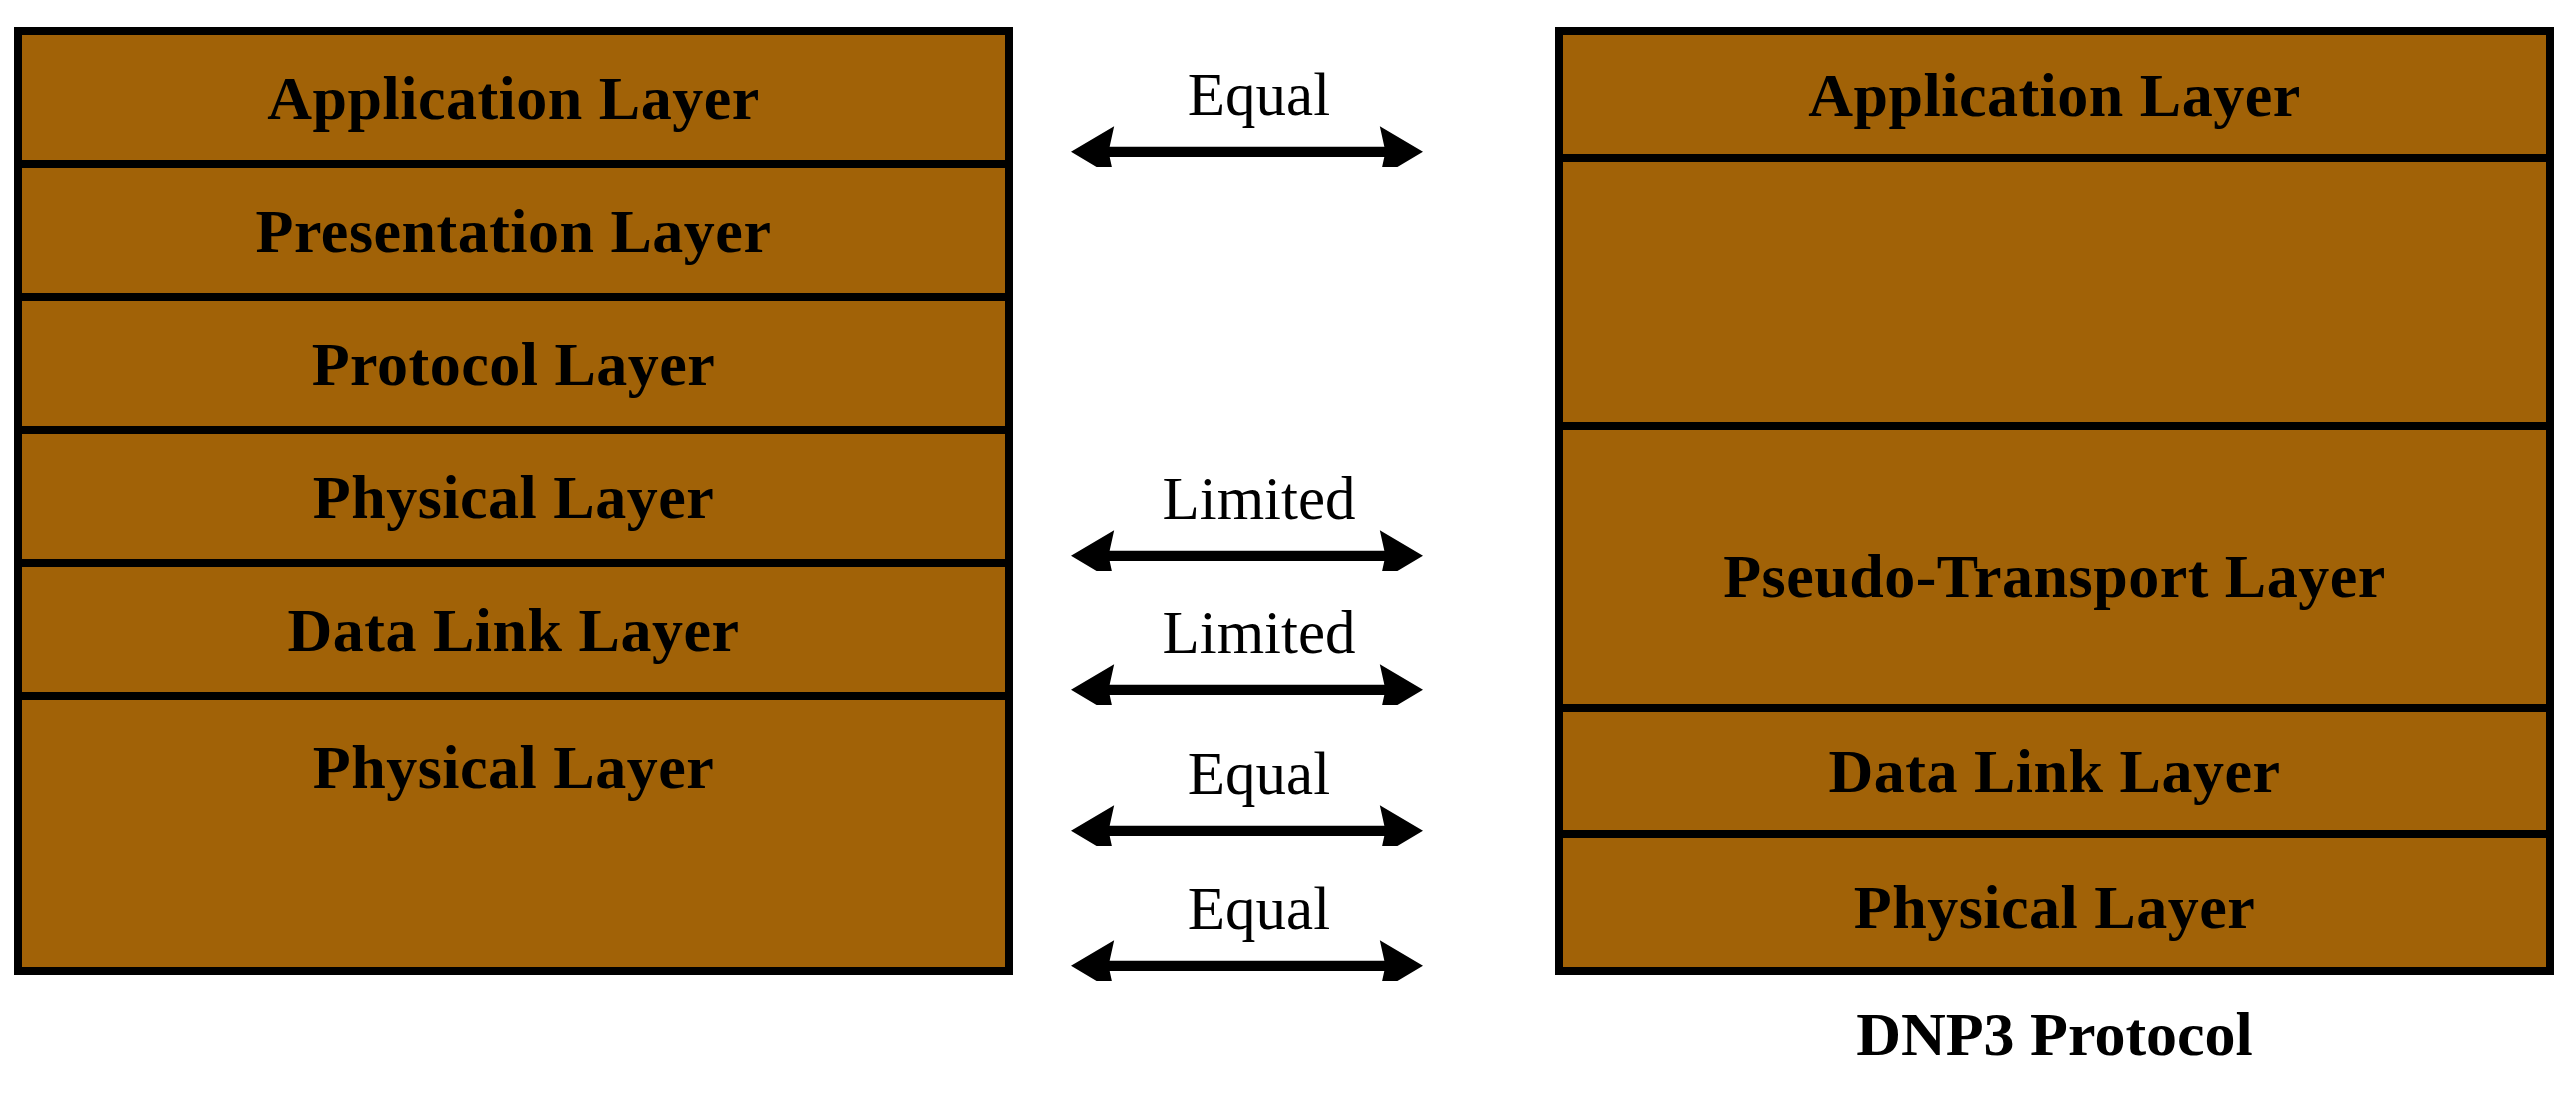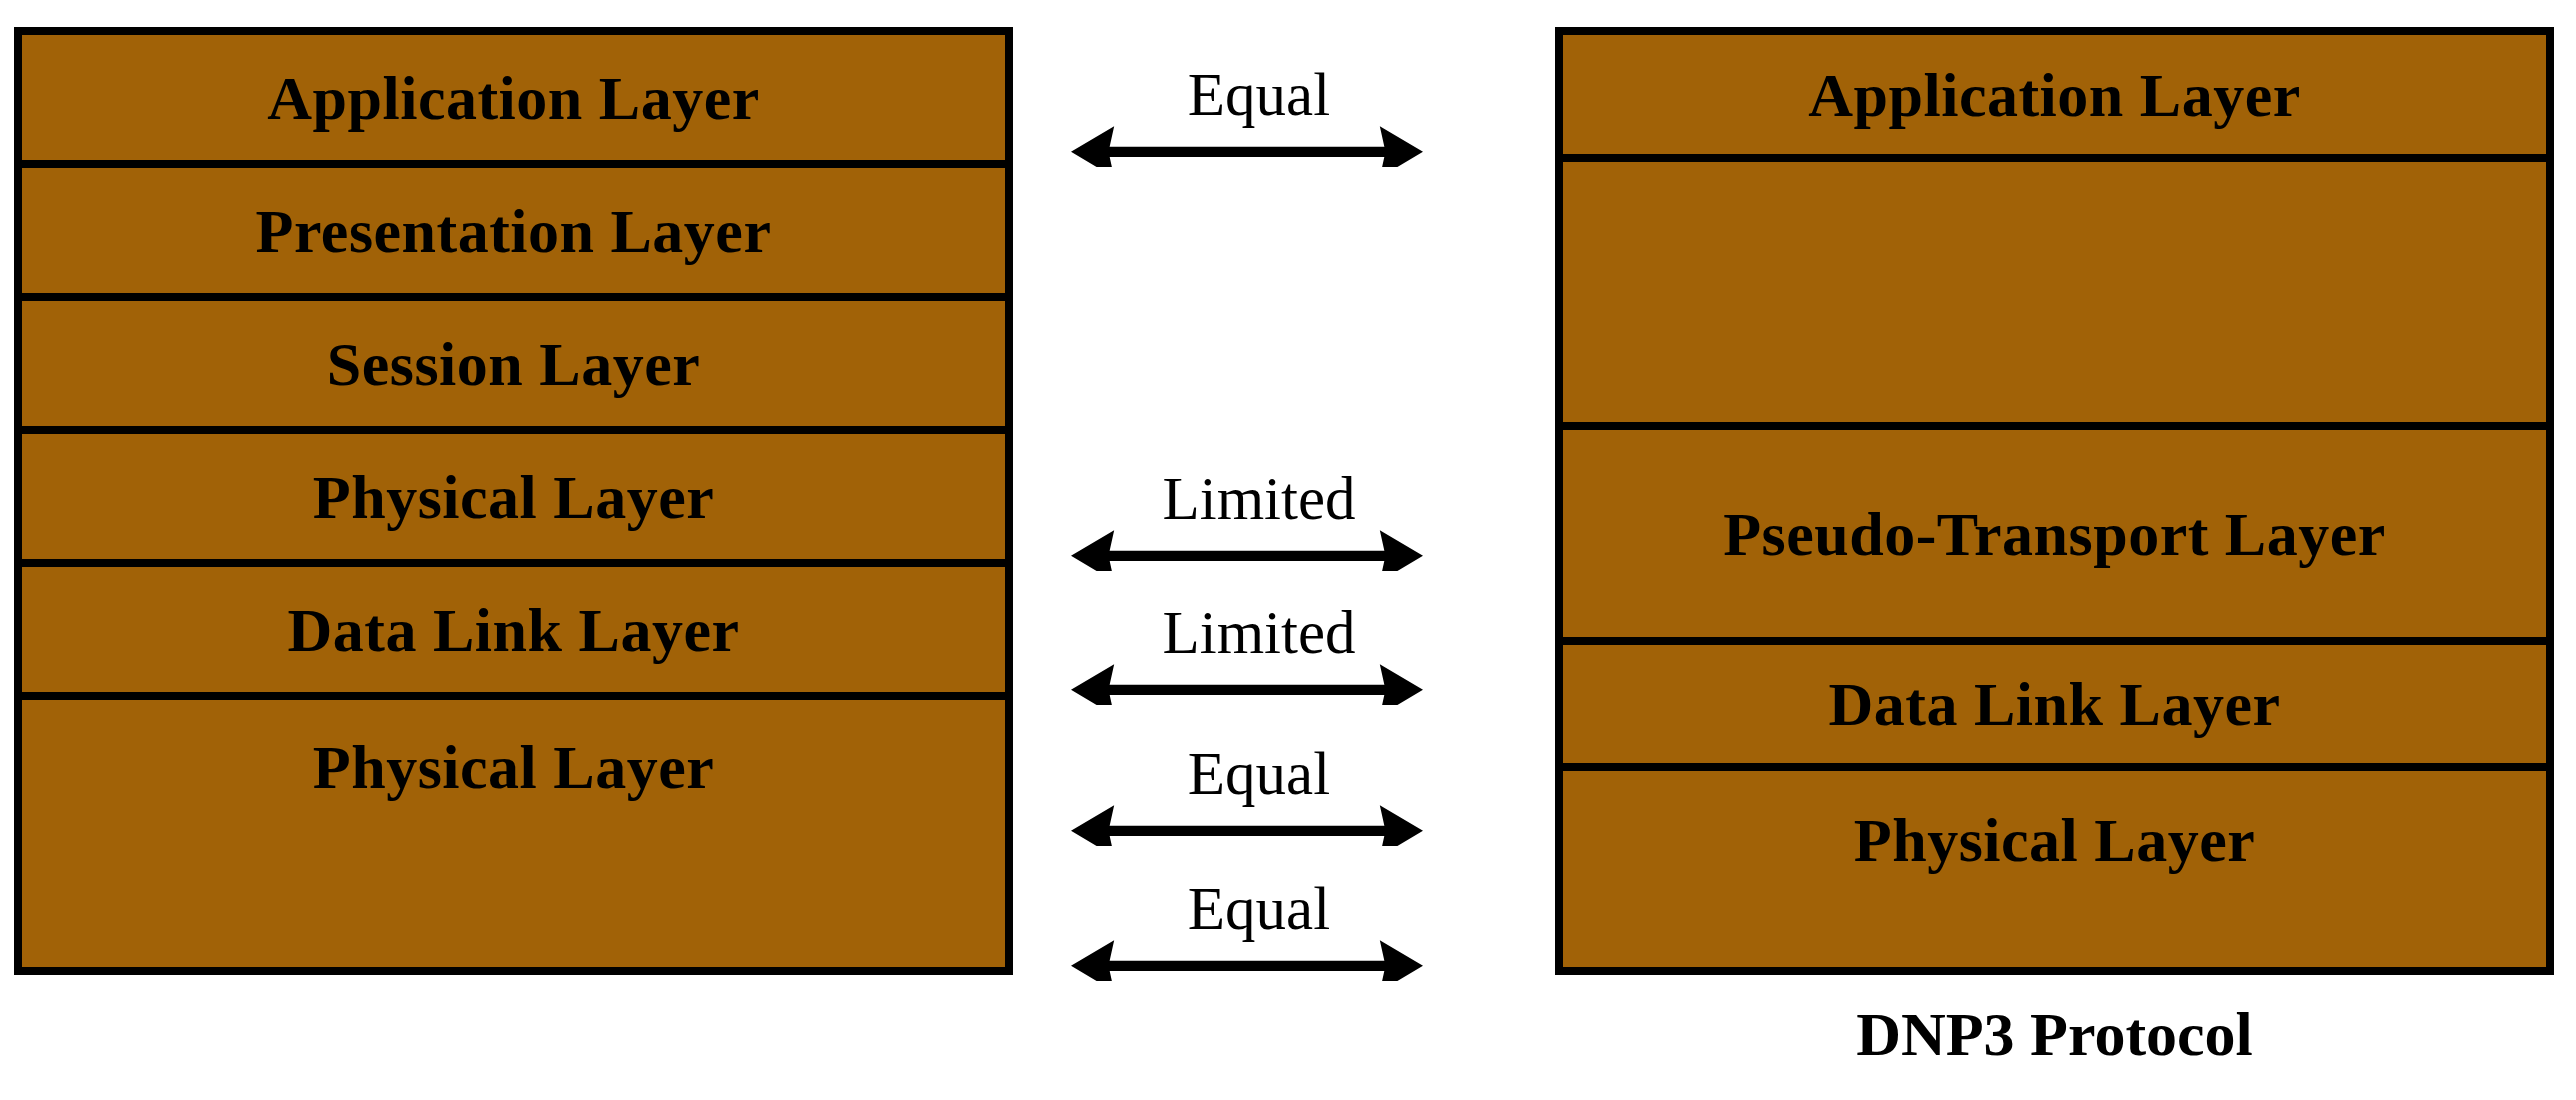--- a/index.html
+++ b/index.html
@@ -45,21 +45,21 @@
     white-space: nowrap;
     letter-spacing: 0.5px;
   }
 
   
   #osi-stack .layer-row { height: 133px; }
 
   
   #dnp3-row-application    { height: 127px; }
   #dnp3-row-blank          { height: 268px; }
-  #dnp3-row-pseudotransport{ height: 215px; }
+  #dnp3-row-pseudotransport{ height: 264px; margin-top: 18px; }
   #dnp3-row-datalink       { height: 126px; }
   #dnp3-row-physical       { height: 137px; }
 
   
   .caption {
     position: absolute;
     text-align: center;
     font-weight: bold;
     font-size: 62px;
     line-height: 1;
@@ -109,21 +109,21 @@
 <div id="canvas">
 
   <div id="osi-stack" class="stack">
     <div class="layer-row">
       <span class="layer-label">Application Layer</span>
     </div>
     <div class="layer-row">
       <span class="layer-label">Presentation  Layer</span>
     </div>
     <div class="layer-row">
-      <span class="layer-label">Session Layer</span>
+      <span class="layer-label">Protocol Layer</span>
     </div>
     <div class="layer-row">
       <span class="layer-label">Physical Layer</span>
     </div>
     <div class="layer-row">
       <span class="layer-label">Data Link Layer</span>
     </div>
     <div class="layer-row">
       <span class="layer-label">Physical Layer</span>
     </div>

